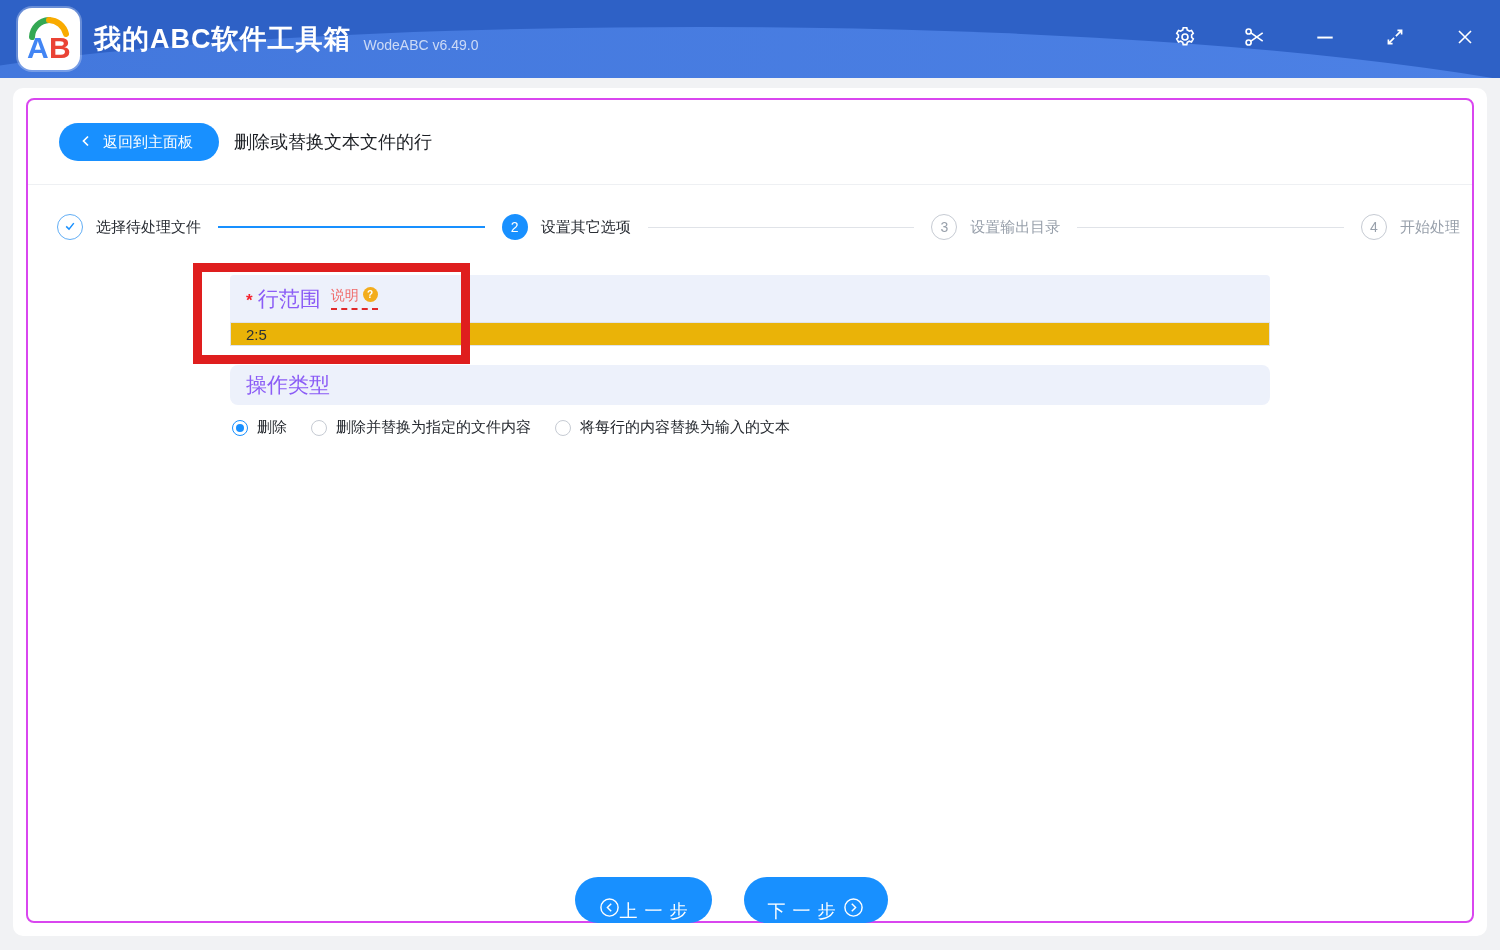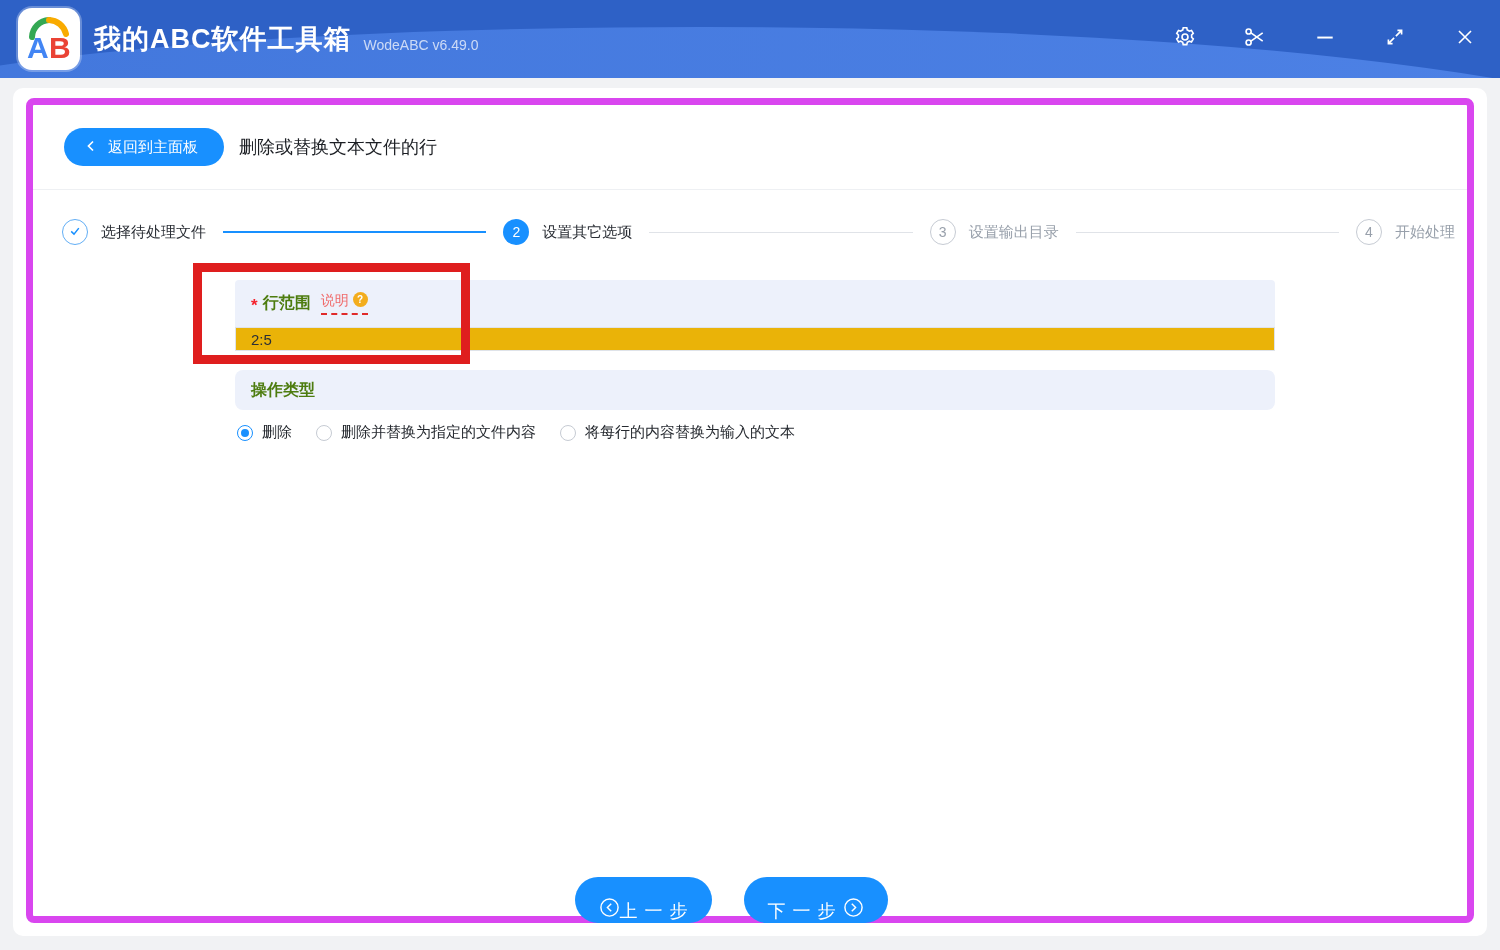--- a/index.html
+++ b/index.html
@@ -15,21 +15,21 @@
     box-shadow:0 0 0 2px rgba(255,255,255,.28)}
   .logo svg{position:absolute;inset:0}
   .app-title{color:#fff;font-size:27px;font-weight:bold;margin-left:14px;letter-spacing:1px;white-space:nowrap}
   .app-version{color:rgba(255,255,255,.72);font-size:14px;margin-left:12px;margin-top:12px;white-space:nowrap}
   .tb-controls{margin-left:auto;display:flex}
   .tb-btn{width:70px;height:78px;display:flex;align-items:center;justify-content:center;cursor:pointer}
 
   
   .card-outer{position:absolute;left:13px;top:88px;width:1474px;height:848px;background:#fff;border-radius:10px}
   .card-inner{position:absolute;left:26px;top:98px;width:1448px;height:825px;background:#fff;
-    border:7px solid #d946ef;border-radius:8px}
+    border:2px solid #d946ef;border-radius:8px}
 
   
   .header-row{height:85px;border-bottom:1px solid #eef0f3;display:flex;align-items:center;padding-left:31px}
   .back-btn{height:38px;border-radius:19px;background:#1890ff;color:#fff;display:flex;align-items:center;gap:11px;
     padding:0 26px 0 21px;font-size:15px;border:none;cursor:pointer;font-family:inherit}
   .page-title{font-size:18px;font-weight:normal;color:#1c1f24;margin-left:15px}
 
   
   .steps{position:absolute;left:29px;right:12px;top:112px;height:30px;display:flex;align-items:center}
   .step-circle{width:26px;height:26px;border-radius:50%;display:flex;align-items:center;justify-content:center;
@@ -40,21 +40,21 @@
   .step-label{margin-left:13px;font-size:15px;color:#2a2e35;flex:none;white-space:nowrap}
   .step-label.pending{color:#98a0ab}
   .step-line{flex:1;height:2px;background:#1890ff;margin:0 17px}
   .step-line.pending{height:1px;background:#e0e3e8}
 
   
   .form{position:absolute;left:202px;top:175px;width:1040px}
   .band{background:#edf1fb;display:flex;align-items:center;padding:0 16px}
   .band1{height:47px;border-radius:4px 4px 0 0}
   .req{color:#f5222d;font-size:17px;font-weight:bold;margin-right:5px;margin-top:4px}
-  .fld{font-size:16px;font-weight:bold;color:#4d7c0f}
+  .fld{font-size:21px;font-weight:normal;color:#8b5cf6}
   .help{margin-left:10px;display:flex;border-bottom:2px dashed #e02a2a;padding-bottom:3px;cursor:pointer}
   .help-txt{color:#f06a6a;font-size:14px}
   .q-icon{width:15px;height:15px;border-radius:50%;background:#f3ad1d;color:#fff;font-size:10px;font-weight:bold;
     display:flex;align-items:center;justify-content:center;margin-left:4px;flex:none}
   .input-row{height:24px;border:1px solid #dfe3e9;background:#eab308}
   .input-row input{width:100%;height:100%;border:none;outline:none;padding:0 15px;font-size:15px;color:#2b2f36;
     font-family:inherit;background:transparent}
   .band2{height:40px;margin-top:19px;border-radius:8px}
   .radios{margin-top:13px;display:flex;align-items:center;padding-left:2px}
   .radio-item{display:flex;align-items:center;margin-right:24px;cursor:pointer}

